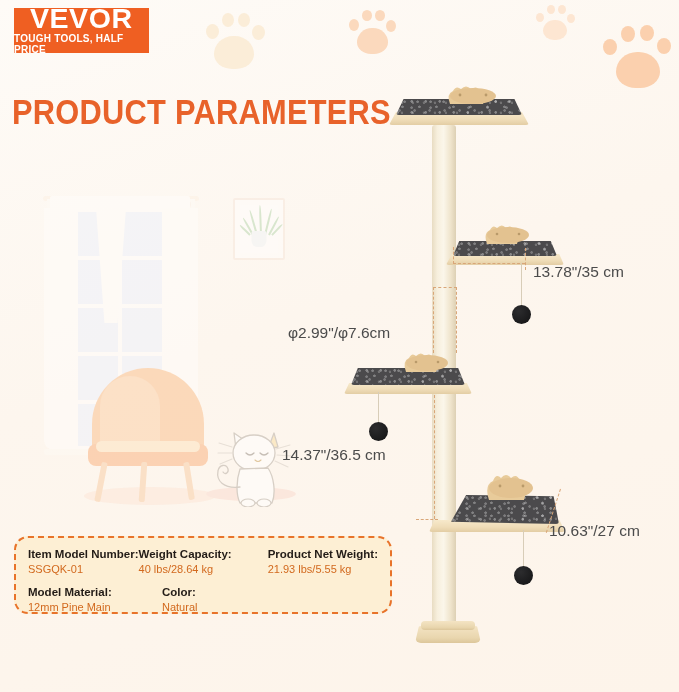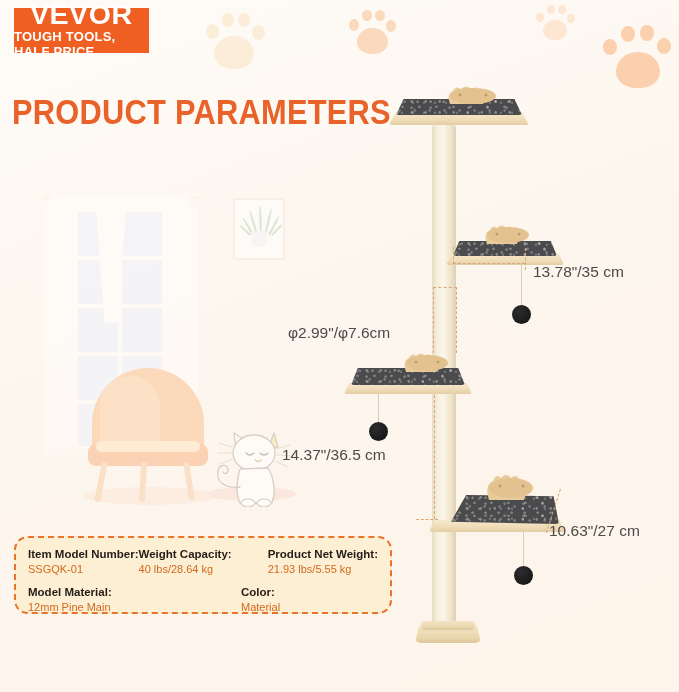--- a/index.html
+++ b/index.html
@@ -38,21 +38,21 @@
   .chair-seat{position:absolute;left:88px;top:444px;width:120px;height:22px;background:#fbb584;border-radius:8px;}
   .chair-cushion{position:absolute;left:96px;top:441px;width:104px;height:11px;background:#fde3bf;border-radius:6px;}
   .chair-leg{position:absolute;background:#f9cfa9;border-radius:2px;}
 
   .catart{position:absolute;left:206px;top:415px;width:92px;height:92px;}
   .cat-shadow{position:absolute;left:206px;top:487px;width:90px;height:14px;background:#fbdcd0;border-radius:50%;}
 
   
   .logo{position:absolute;left:14px;top:8px;width:135px;height:45px;background:#ef5f22;display:flex;flex-direction:column;align-items:center;justify-content:center;}
   .logo-word{color:#ffffff;font-weight:bold;font-size:28px;letter-spacing:.5px;line-height:26px;font-family:"Liberation Sans",sans-serif;transform:scaleX(1.02);}
-  .logo-tag{color:#ffffff;font-size:13px;font-weight:bold;letter-spacing:.25px;margin-top:1px;}
+  .logo-tag{color:#ffffff;font-size:10px;font-weight:bold;letter-spacing:.25px;margin-top:1px;}
 
   .page-title{position:absolute;left:12px;top:92px;font-size:35px;font-weight:bold;color:#e8622a;letter-spacing:.3px;transform:scaleX(.88);transform-origin:left center;white-space:nowrap;font-family:"Liberation Sans",sans-serif;}
 
   
   .tree{position:absolute;left:0;top:0;width:679px;height:692px;pointer-events:none;}
   .post{position:absolute;background:linear-gradient(90deg,#e8dcc2 0%,#f7efdd 22%,#fbf6ea 48%,#efe4cc 78%,#ddd0b4 100%);border-radius:3px;}
   .shelf-wood{position:absolute;background:linear-gradient(180deg,#f7e9cb 0%,#efdcb7 60%,#e3cda4 100%);border-radius:3px;}
   .shelf-carpet{position:absolute;background:#4b4a4c;border-radius:3px;overflow:hidden;}
   .shelf-carpet::after{content:"";position:absolute;inset:0;
     background-image:radial-gradient(circle at 12% 22%, rgba(255,255,255,.34) 0 1px, transparent 1.6px),
@@ -69,21 +69,21 @@
 
   
   .dim-label{position:absolute;color:#4b4b4b;font-size:15.5px;white-space:nowrap;font-family:"Liberation Sans",sans-serif;}
   .dash-h{position:absolute;border-top:1px dashed #d9a678;}
   .dash-v{position:absolute;border-left:1px dashed #d9a678;}
 
   
   .spec-box{position:absolute;left:14px;top:536px;width:378px;height:78px;
     background:#fdefd4;border:2px dashed #e8732a;border-radius:14px;box-sizing:border-box;}
   .spec-grid{position:absolute;inset:0;padding:9px 12px;box-sizing:border-box;}
-  .spec-row{display:flex;justify-content:space-between;}
+  .spec-row{display:flex;}
   .spec-row.second{margin-top:9px;}
   .spec-cell{display:flex;flex-direction:column;}
   .spec-cell.c1{width:134px;}
   .spec-cell.c2{width:137px;}
   .spec-cell.c3{width:auto;margin-left:36px;}
   .spec-label{color:#231c17;font-size:11.5px;font-weight:bold;line-height:14px;white-space:nowrap;}
   .spec-value{color:#d2691e;font-size:11px;line-height:14px;white-space:nowrap;margin-top:1px;}
 </style>
 </head>
 <body>
@@ -279,19 +279,19 @@
           <div class="spec-value">21.93 lbs/5.55 kg</div>
         </div>
       </div>
       <div class="spec-row second">
         <div class="spec-cell c1">
           <div class="spec-label">Model Material:</div>
           <div class="spec-value">12mm Pine Main</div>
         </div>
         <div class="spec-cell c2">
           <div class="spec-label">Color:</div>
-          <div class="spec-value">Material</div>
+          <div class="spec-value">Natural</div>
         </div>
       </div>
     </div>
   </div>
 
 </div>
 
 </body></html>

